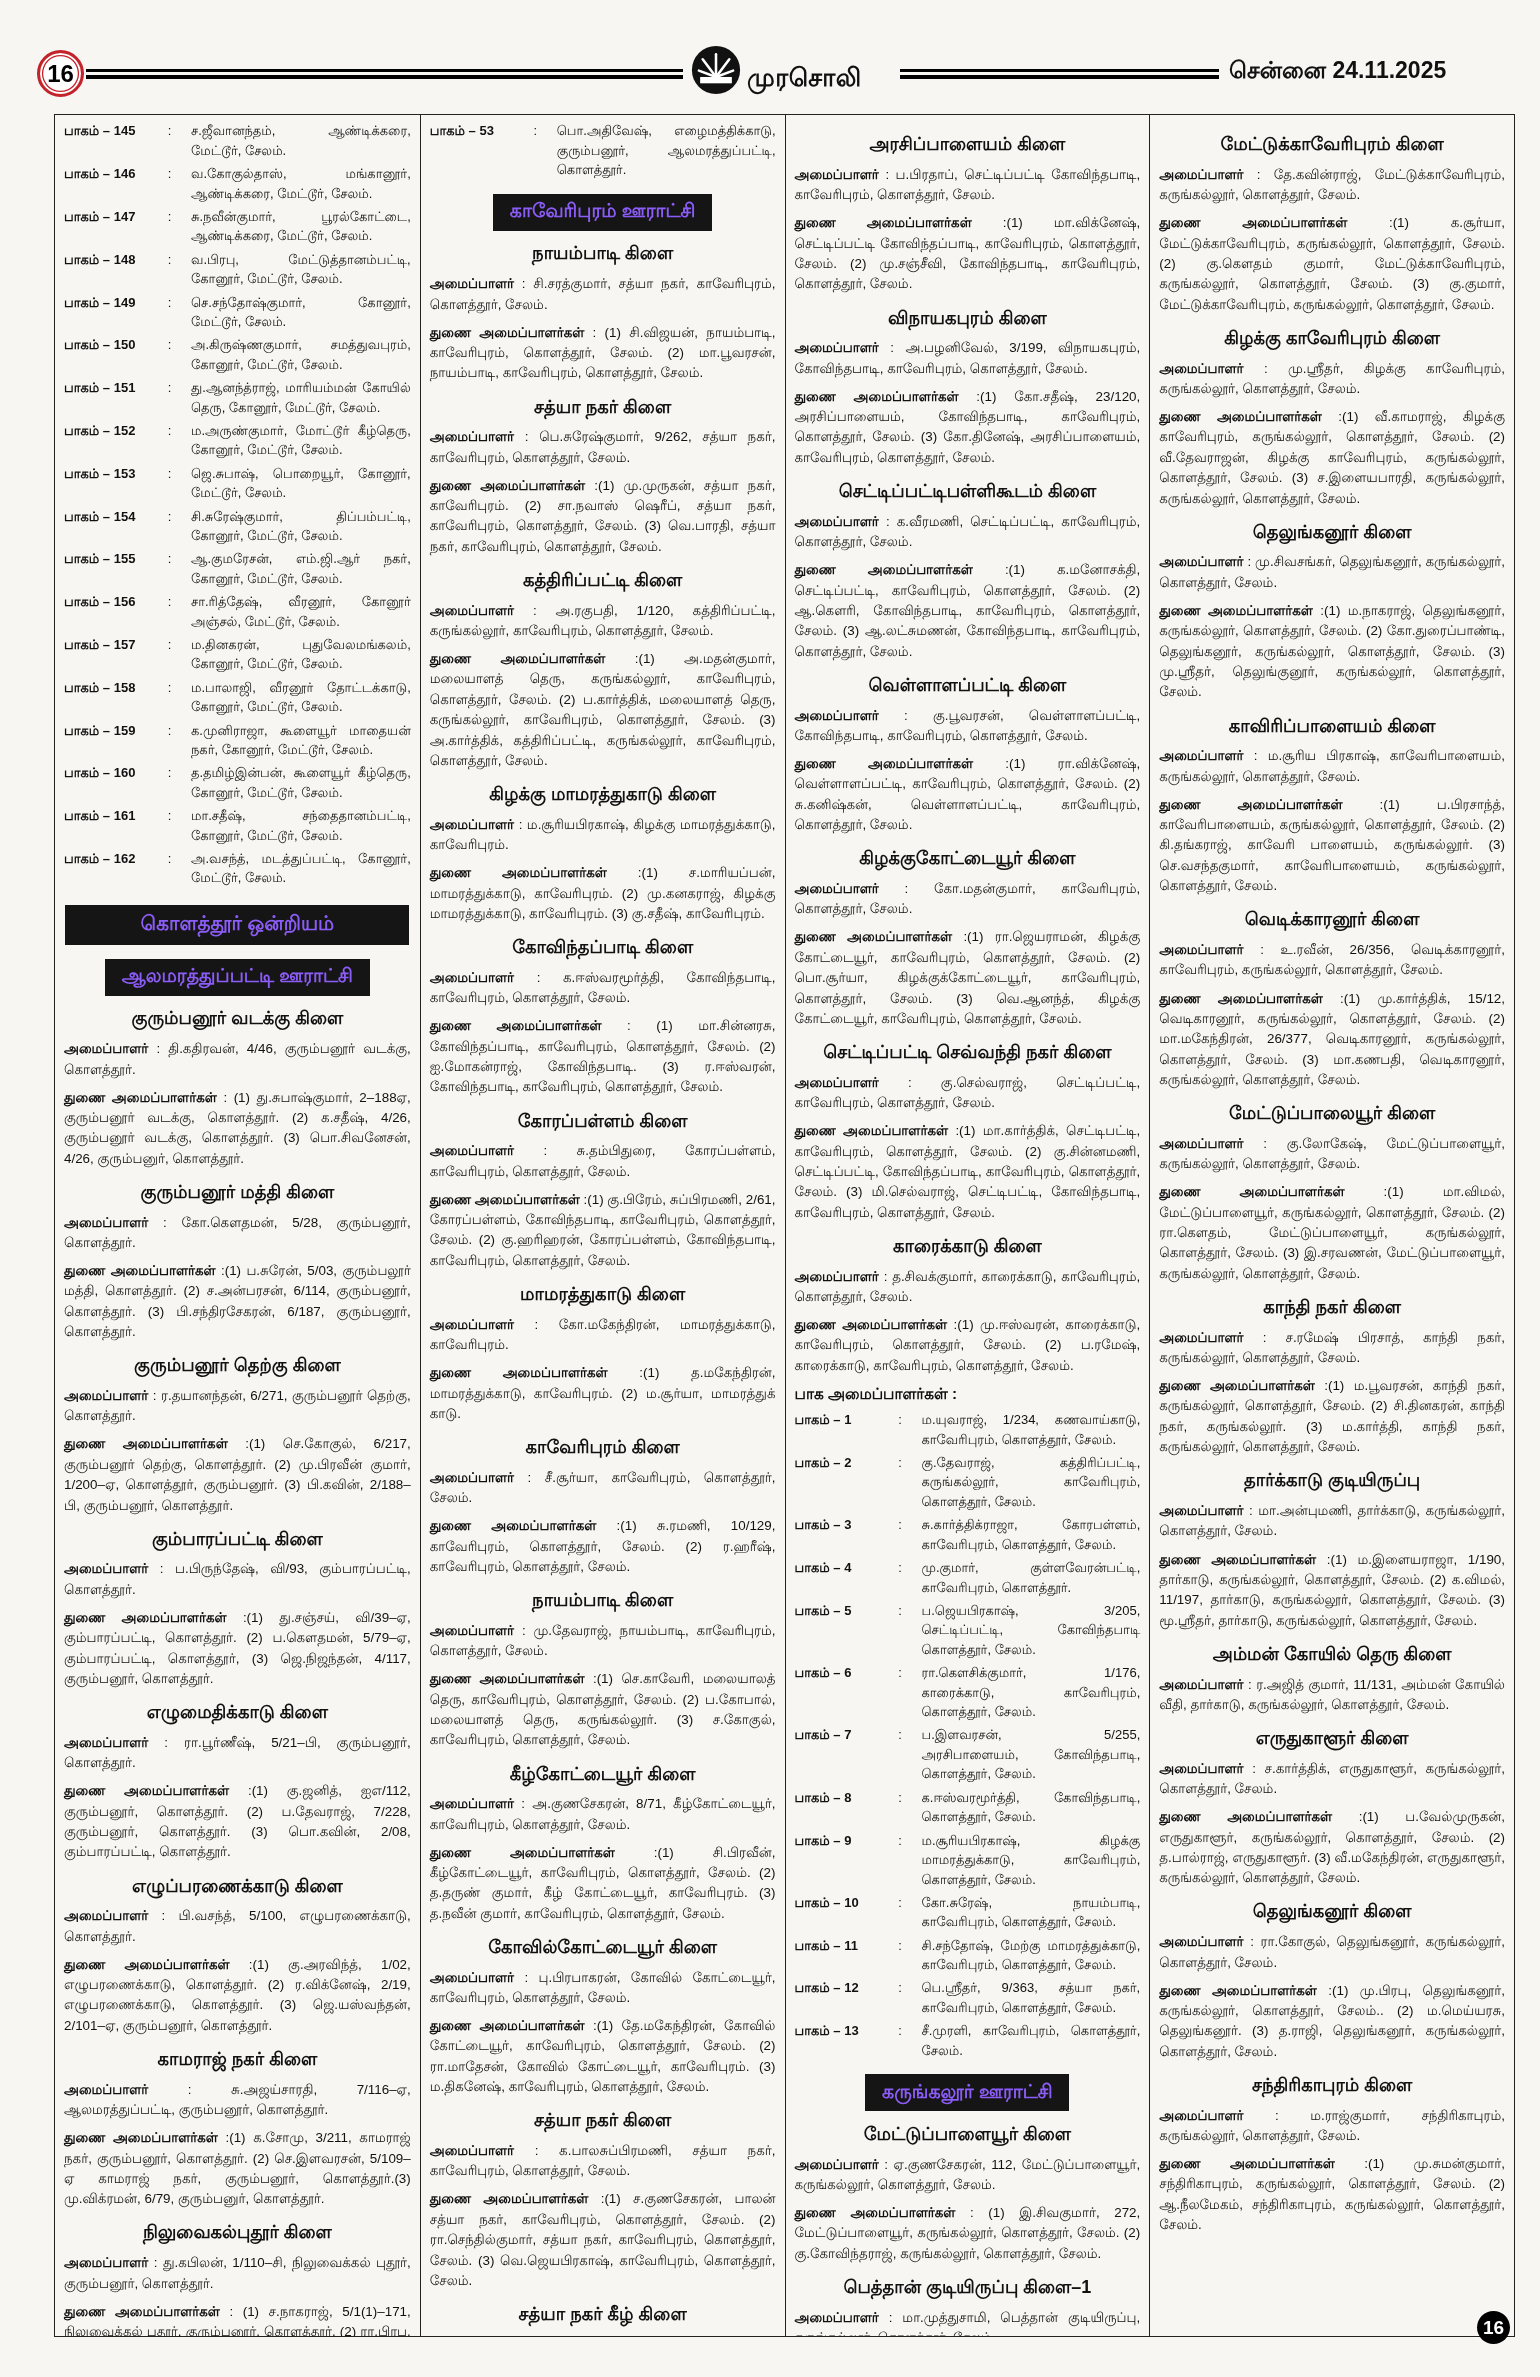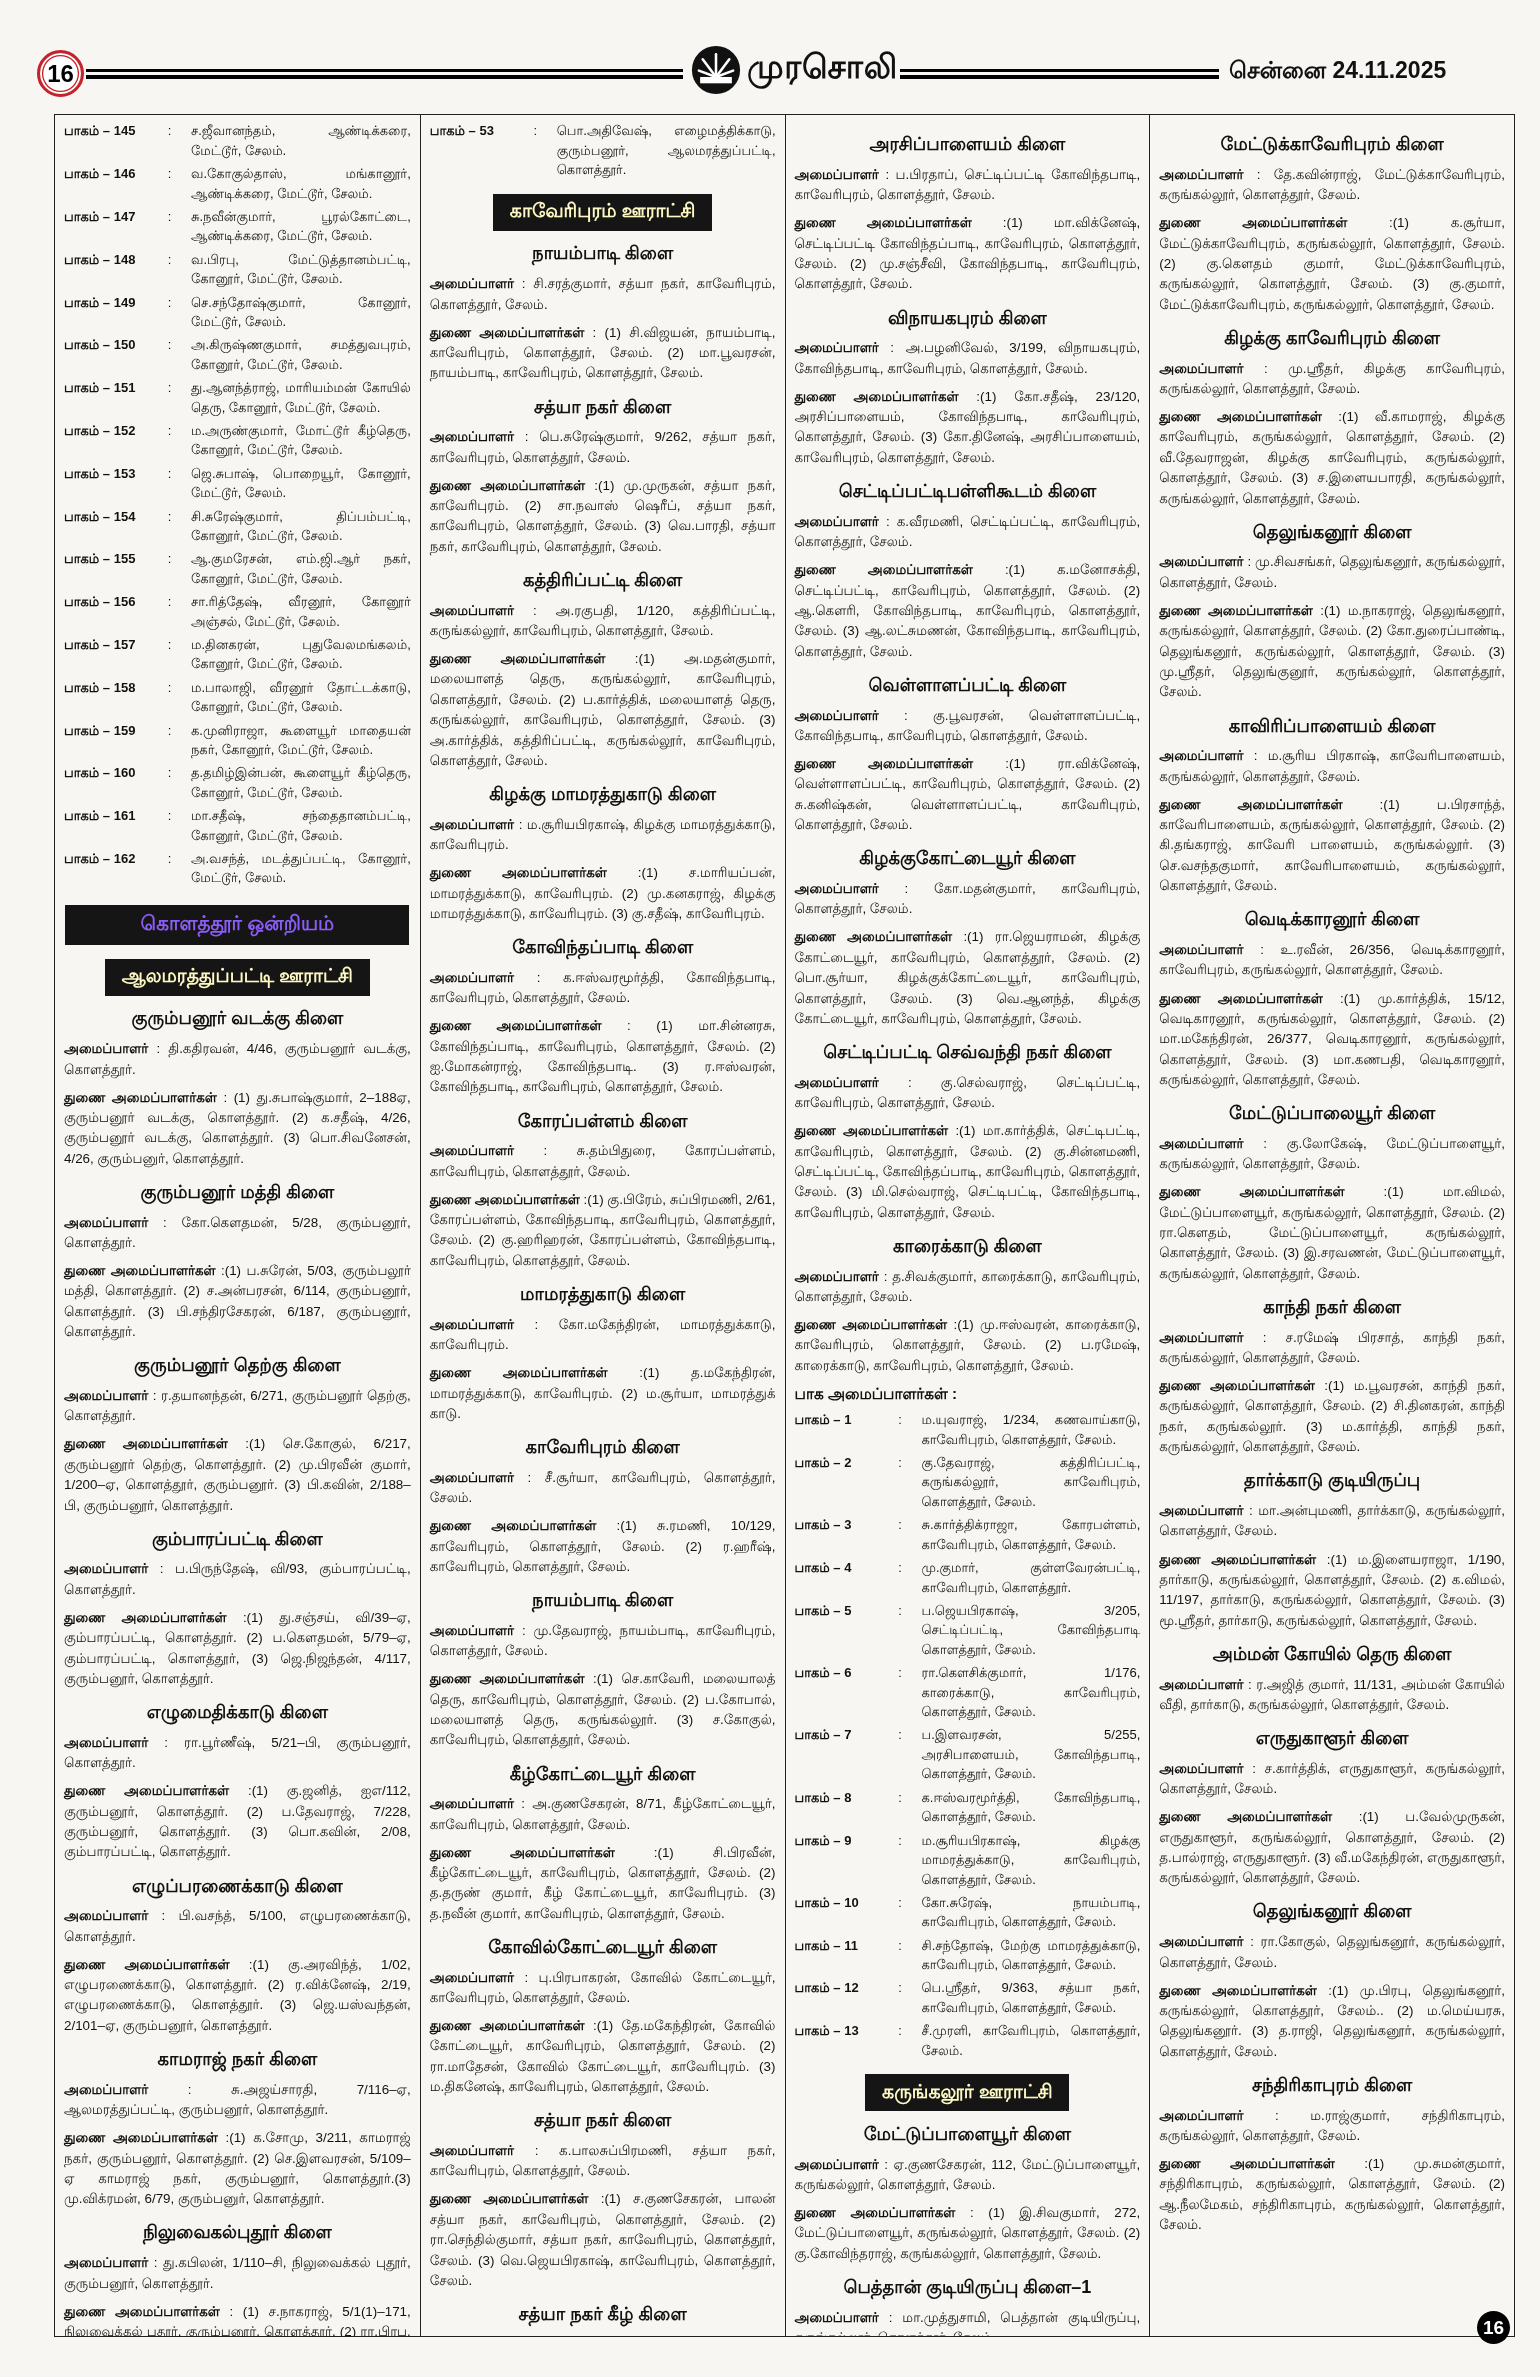--- a/index.html
+++ b/index.html
@@ -4,30 +4,30 @@
 <style>
   html,body{margin:0;padding:0;background:#e8e6e2;}
   .page{position:relative;width:1541px;height:2377px;background:#f7f6f2;font-family:Liberation Sans, sans-serif;color:#111;overflow:hidden;}
   
   .masthead{position:absolute;top:45px;left:0;right:0;height:57px;}
   .pgnum-circle{position:absolute;left:37px;top:5.1px;width:41px;height:41px;border:3.8px solid #c3232b;border-radius:50%;background:#fff;box-shadow:inset 0 0 0 1.9px #fff,inset 0 0 0 3.2px #c3232b;display:flex;align-items:center;justify-content:center;font-size:24px;font-weight:bold;color:#000;}
   .mast-rule{position:absolute;top:24px;height:9.6px;background:linear-gradient(#000 0 3.2px,#f7f6f2 3.2px 5.7px,#000 5.7px 9.6px);}
   .rule-left{left:86px;width:597px;}
   .rule-mid{left:900px;width:319px;}
   .mast-logo{position:absolute;left:690px;top:-1.3px;width:52px;height:52px;}
-  .mast-title{position:absolute;left:747px;top:3px;font-size:33px;font-weight:bold;letter-spacing:0.6px;}
+  .mast-title{position:absolute;left:747px;top:18px;font-size:25px;font-weight:bold;letter-spacing:0.6px;}
   .mast-city{position:absolute;left:1229px;top:11.5px;font-size:23px;font-weight:bold;white-space:nowrap;}
   
   .frame{position:absolute;left:54px;top:114px;width:1459px;height:2221px;border:1.3px solid #222;display:grid;grid-template-columns:repeat(4,1fr);}
   .col{padding:6.4px 9px 3.8px 9px;overflow:hidden;}
   .col + .col{border-left:1.3px solid #222;}
   
   .bar{background:#151515;color:#8b5cf6;text-align:center;font-weight:bold;font-size:20px;padding:7.7px 3.8px;margin:16.6px 1.3px 12.8px 1.3px;}
   .boxwrap{text-align:center;margin:14px 0 9px 0;}
-  .box{display:inline-block;background:#151515;color:#fef9c3;font-weight:bold;font-size:19px;padding:6.4px 16.6px;}
+  .box{display:inline-block;background:#151515;color:#8b5cf6;font-weight:bold;font-size:19px;padding:6.4px 16.6px;}
   .bh{text-align:center;font-weight:bold;font-size:18px;margin:12.8px 0 7.7px 0;}
   .ph{text-align:left;font-weight:bold;font-size:15.3px;margin:9px 0 5.1px 0;}
   .para{font-size:13.4px;line-height:1.52;text-align:justify;margin:0 0 7.7px 0;}
   .para .lbl{font-weight:bold;}
   .part{display:flex;font-size:13px;line-height:1.5;margin:0 0 3.8px 0;gap:12px;}
   .part .pl{flex:0 0 84px;font-weight:bold;white-space:nowrap;}
   .part .pc{flex:0 0 19px;text-align:center;}
   .part .pt{flex:1;text-align:justify;}
   .foot-circle{position:absolute;right:31px;bottom:33px;width:33px;height:33px;background:#000;border-radius:50%;color:#fff;display:flex;align-items:center;justify-content:center;font-size:19px;font-weight:bold;}
 </style>

